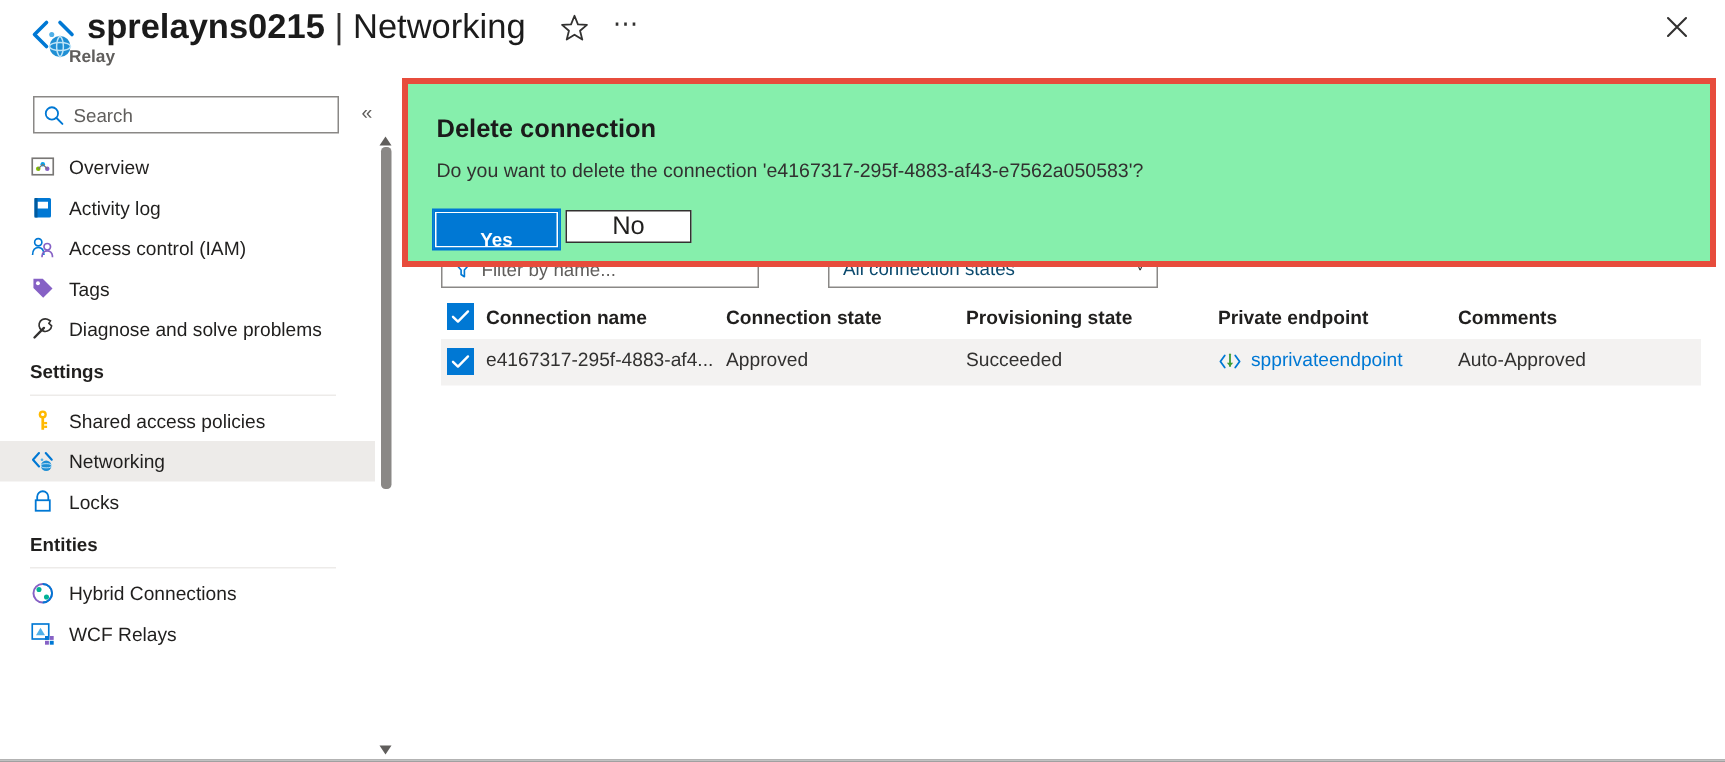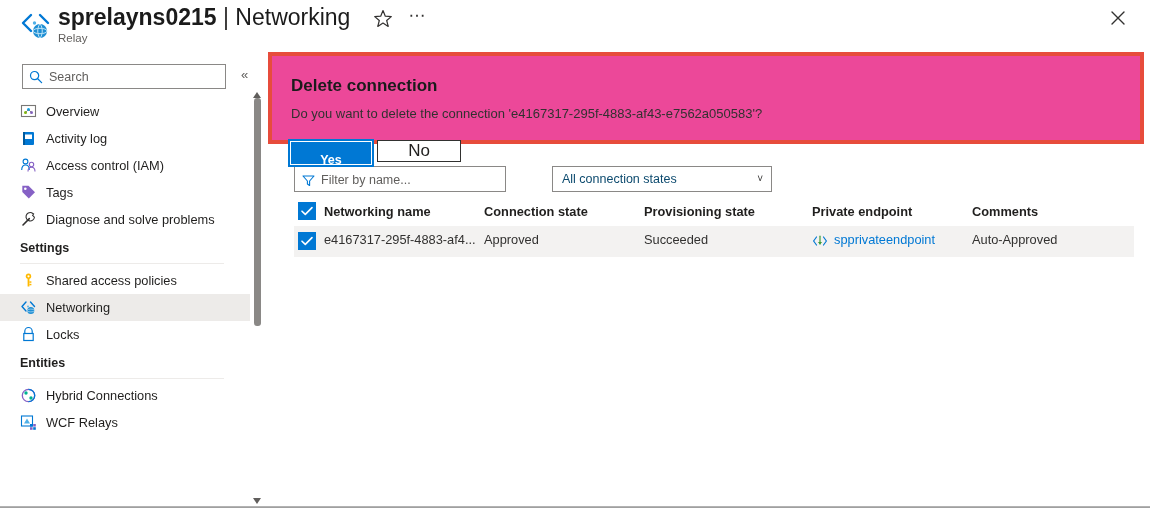--- a/index.html
+++ b/index.html
@@ -25,22 +25,22 @@
     position: absolute; left: 18px; top: 8px; width: 34px; height: 34px;
   }
   .hdr-title {
     position: absolute; left: 58px; top: 2px;
     font-size: 23px; color: #1b1b1b; line-height: 30px;
     white-space: nowrap;
   }
   .hdr-title .strong { font-weight: bold; }
   .hdr-title .sep { font-weight: normal; color: #323130; }
   .hdr-sub {
-    position: absolute; left: 58px; top: 32px;
-    font-size: 11.5px; color: #605e5c;
+    position: absolute; left: 46px; top: 32px;
+    font-size: 11.5px; color: #605e5c; font-weight: bold;
   }
   .hdr-fav {
     position: absolute; left: 371px; top: 7px;
     width: 24px; height: 24px; cursor: pointer;
   }
   .hdr-more {
     position: absolute; left: 405px; top: 7px;
     width: 24px; height: 24px; cursor: pointer;
     font-size: 17px; color: #323130; text-align: center; line-height: 18px;
   }
@@ -184,22 +184,22 @@
     color: #0078d4; text-decoration: none; cursor: pointer;
   }
   .pe-ico {
     position: absolute; left: 518px; top: 7px; width: 16px; height: 16px;
   }
   .drow .c4 { left: 540px; }
 
   
   .dialog {
     position: absolute; left: 268px; top: 52px;
-    width: 876px; height: 92px;
-    background: #ec4899;
+    width: 876px; height: 126px;
+    background: #86efac;
     border: 4px solid #e74c3c;
     z-index: 30;
   }
   .dlg-title {
     position: absolute; left: 19px; top: 20px;
     font-size: 17px; font-weight: bold; color: #1b1b1b;
   }
   .dlg-text {
     position: absolute; left: 19px; top: 50px;
     font-size: 13px; color: #323130; white-space: nowrap;
@@ -445,21 +445,21 @@
     </div>
 
     <div class="tbl">
 
       <div class="hrow">
         <span class="chk">
           <svg width="18" height="18" viewBox="0 0 18 18">
             <path d="M4 9.2 L7.3 12.4 L14 5.6" fill="none" stroke="#ffffff" stroke-width="1.6" stroke-linecap="round" stroke-linejoin="round"></path>
           </svg>
         </span>
-        <span class="cell c1">Networking name</span>
+        <span class="cell c1">Connection name</span>
         <span class="cell c3">Provisioning state</span>
         <span class="cell c2">Connection state</span>
         <span class="cell c4">Private endpoint</span>
         <span class="cell c5">Comments</span>
       </div>
 
       <div class="drow">
         <span class="chk">
           <svg width="18" height="18" viewBox="0 0 18 18">
             <path d="M4 9.2 L7.3 12.4 L14 5.6" fill="none" stroke="#ffffff" stroke-width="1.6" stroke-linecap="round" stroke-linejoin="round"></path>

